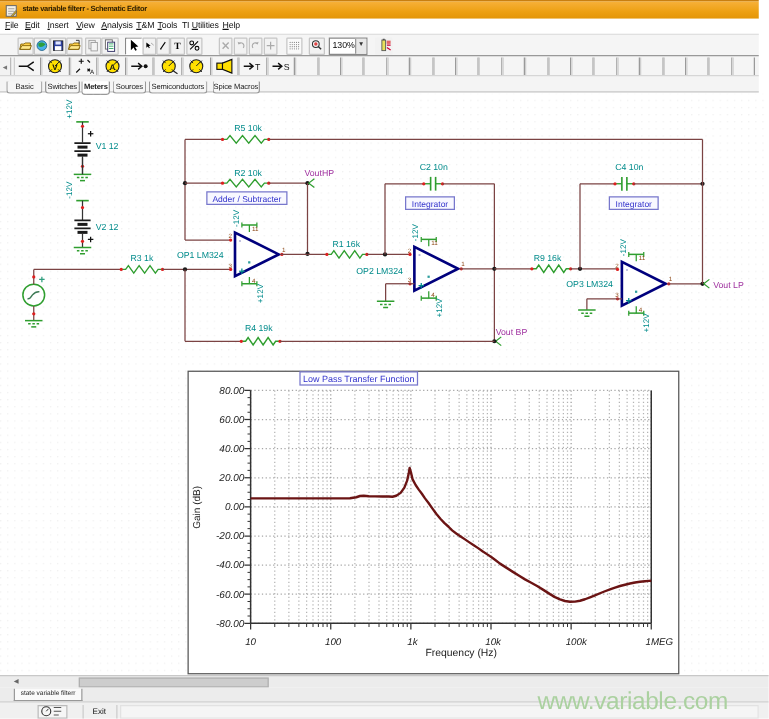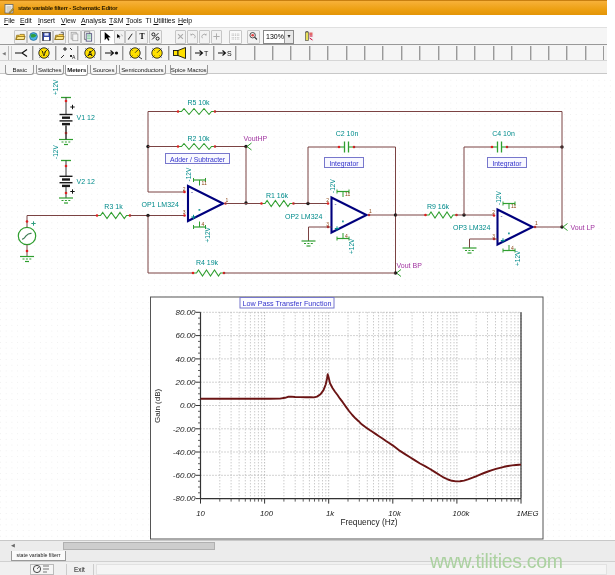--- a/index.html
+++ b/index.html
@@ -302,21 +302,21 @@
   <div class="bicon">
       <svg width="20" height="10" viewBox="0 0 20 10">
         <circle cx="5" cy="5" r="3.6" fill="none" stroke="#333" stroke-width="0.9"></circle>
         <path d="M5,5 L6.8,3" stroke="#333" stroke-width="0.8"></path>
         <path d="M11,2 h6 M11,5 h6 M11,8 h4" stroke="#555" stroke-width="0.8"></path>
       </svg>
     </div>
   <div class="bexit">Exit</div>
   <div class="bfield"></div>
 </div>
-<div class="wmark">www.tilities.com</div>
+<div class="wmark">www.variable.com</div>
 <svg class="main" width="615" height="575" viewBox="0 0 615 575" font-family="Liberation Sans, sans-serif">
 <defs>
       <pattern id="dots" width="5.7" height="5.7" patternUnits="userSpaceOnUse">
 <rect x="0" y="0" width="1" height="1" fill="#f0f0f0"></rect>
       </pattern>
     </defs>
 <rect x="0" y="75" width="615" height="465" fill="url(#dots)"></rect>
 <text transform="translate(57.5,95) rotate(-90)" font-size="6.5" fill="#008b8b" text-anchor="start">+12V</text>
 <line x1="61" y1="97.5" x2="71" y2="97.5" stroke="#2f9e2f" stroke-width="1.3" stroke-linecap="butt"></line>
 <line x1="66" y1="97.5" x2="66" y2="114" stroke="#333" stroke-width="1" stroke-linecap="butt"></line>

